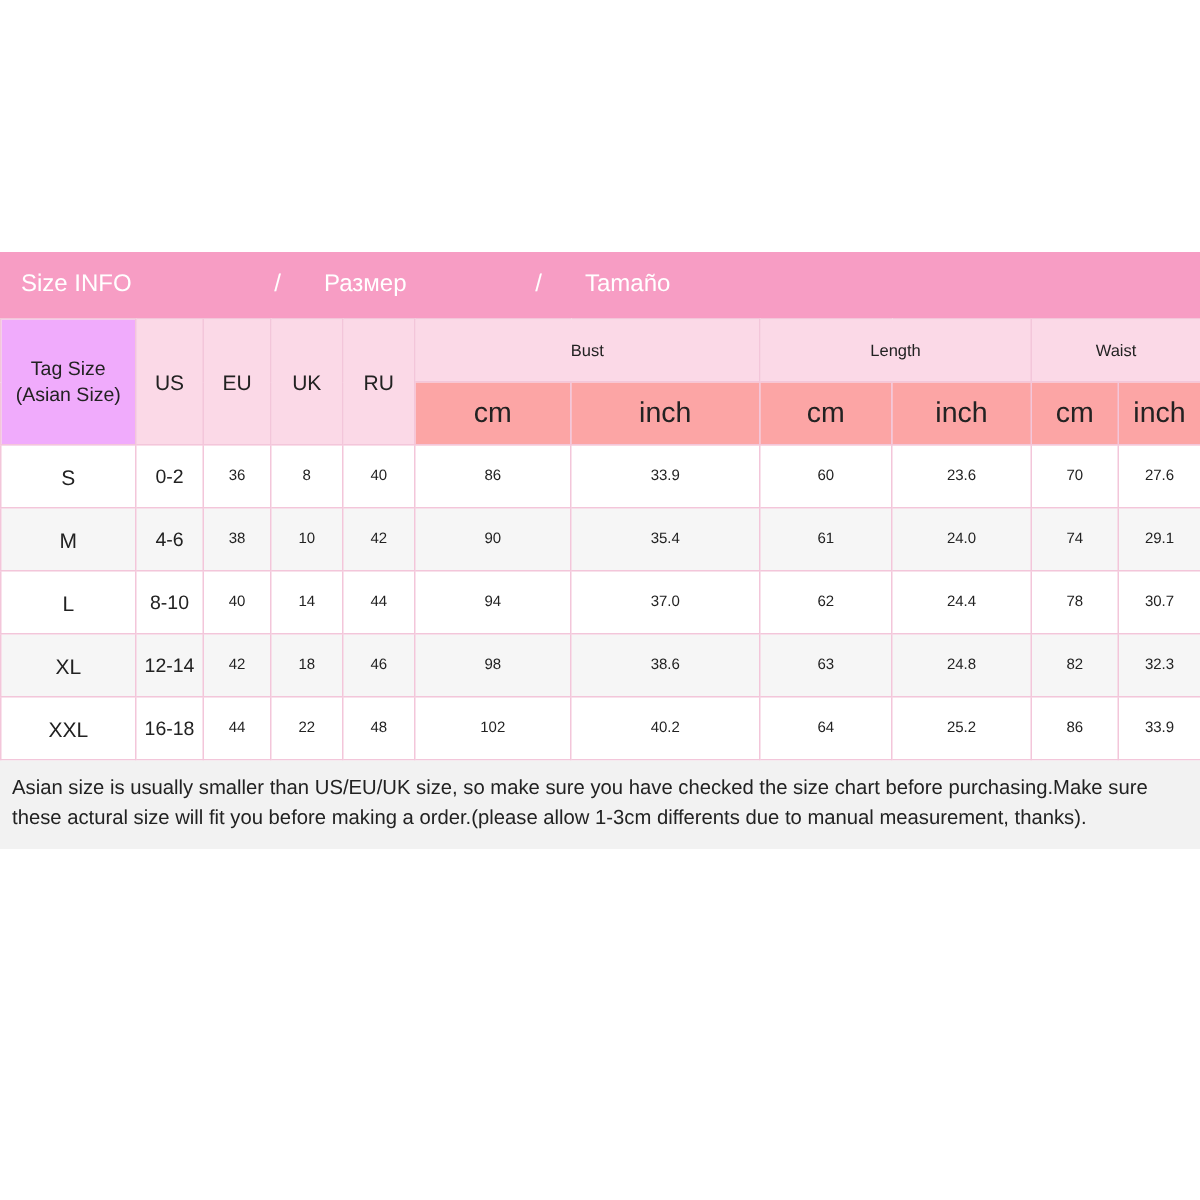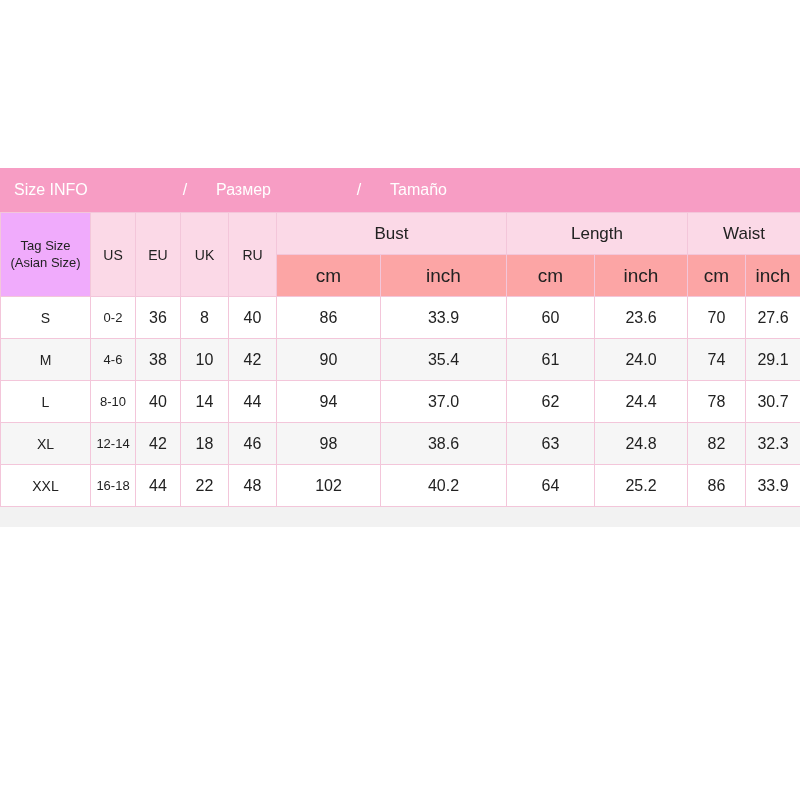--- a/index.html
+++ b/index.html
@@ -53,21 +53,21 @@
   }
   table.size-table td, table.size-table th {
     border: 1px solid #f3c6da;
     text-align: center;
     font-weight: normal;
     padding: 0;
     height: 41px;
   }
   .hdr-group {
     background: #fbd9e7;
-    font-size: 17px;
+    font-size: 11px;
     height: 41px;
   }
   .hdr-sub {
     background: #fca5a5;
     font-size: 19px;
     height: 41px;
   }
   .hdr-tag {
     background: #f0abfc;
     font-size: 13px;
@@ -75,21 +75,21 @@
     padding: 0 4px;
   }
   .hdr-small {
     background: #fbd9e7;
     font-size: 14px;
   }
   .row-even td { background: #ffffff; }
   .row-odd td { background: #f6f6f6; }
   td.c-tag { font-size: 14px; }
   td.c-us { font-size: 13px; }
-  td.c-num { font-size: 16px; margin-top: 42px; }
+  td.c-num { font-size: 10px; margin-top: 42px; }
 
   
   col.c1 { width: 90px; }
   col.c2 { width: 45px; }
   col.c3 { width: 45px; }
   col.c4 { width: 48px; }
   col.c5 { width: 48px; }
   col.c6 { width: 104px; }
   col.c7 { width: 126px; }
   col.c8 { width: 88px; }
@@ -235,16 +235,17 @@
           <td class="c-num">64</td>
           <td class="c-num">25.2</td>
           <td class="c-num">86</td>
           <td class="c-num">33.9</td>
         </tr>
       </tbody>
     </table>
 
 
     <div class="note-block">
+      <div class="note-body">Asian size is usually smaller than US/EU/UK size, so make sure you have checked the size chart before purchasing.Make sure these actural size will fit you before making a order.(please allow 1-3cm differents due to manual measurement, thanks).</div>
     </div>
 
   </div>
 </div>
 
 </body></html>

